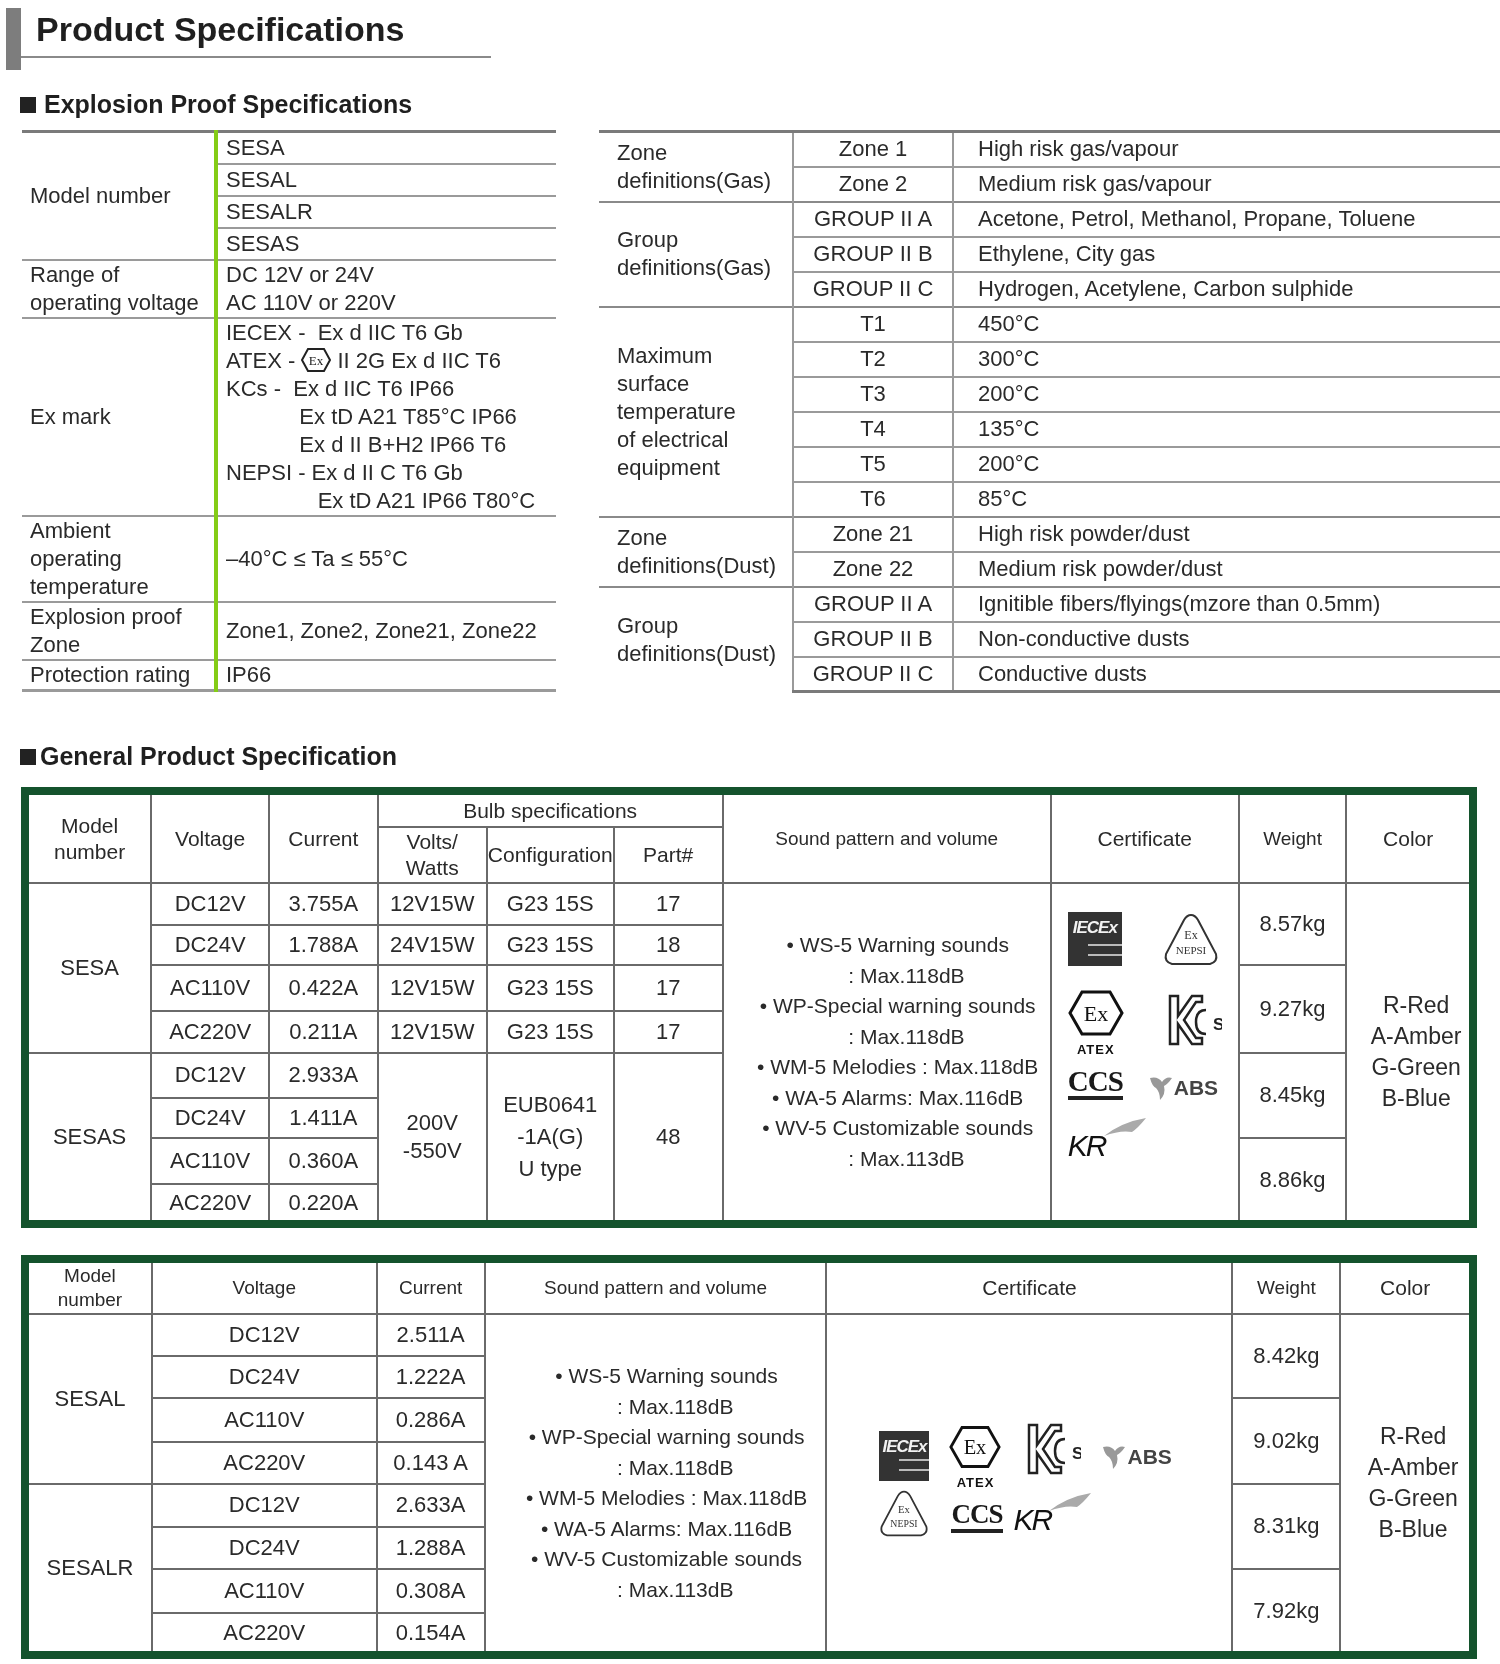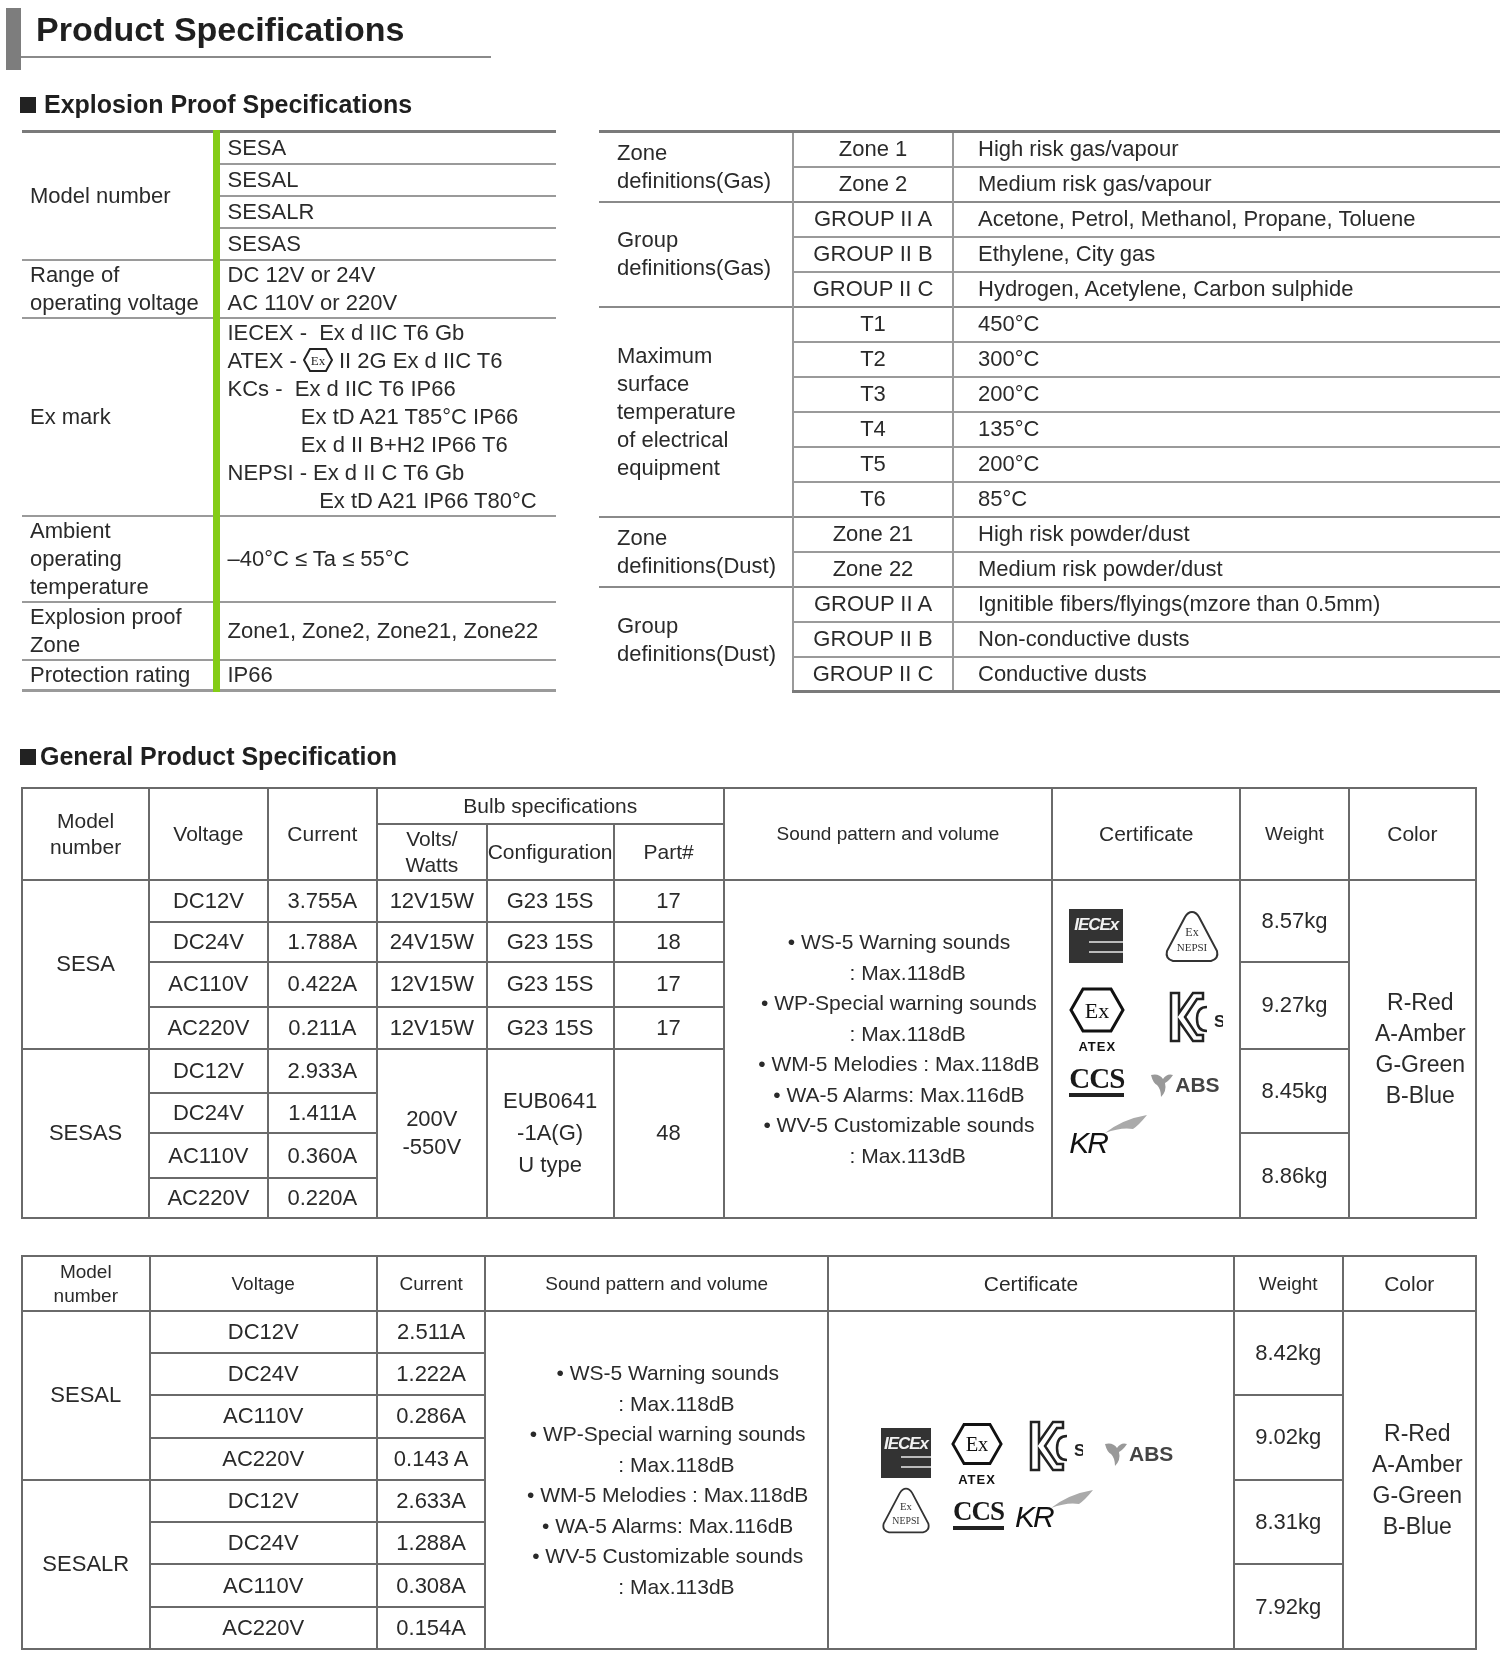--- a/index.html
+++ b/index.html
@@ -10,38 +10,38 @@
   .title-line { left: 21px; top: 56px; width: 470px; height: 2px; background: #8a8a8a; }
   .sec-head { font-size: 25px; font-weight: bold; color: #1f1f1f; display: flex; align-items: center; }
   .sq { display: inline-block; width: 16px; height: 16px; background: #222; margin-right: 8px; }
 
   table { border-collapse: collapse; }
   
   .ep-left { left: 22px; top: 130px; width: 534px; font-size: 22px; }
   .ep-left td { border-top: 2px solid #9a9a9a; padding: 0 8px; vertical-align: middle; }
   .ep-left tr:first-child td { border-top: 3px solid #7a7a7a; }
   .ep-left tr.last td { border-bottom: 3px solid #9a9a9a; }
-  .ep-left td.lbl { width: 194px; border-right: 7px solid #84cc16; line-height: 28px; }
+  .ep-left td.lbl { width: 194px; border-right: 4px solid #84cc16; line-height: 28px; }
   .ep-left td.val { line-height: 28px; }
   .exmark-lines { line-height: 28.3px; padding-top: 0; }
   .exmark-lines div { white-space: pre; }
   .ex-hex { display: inline-block; width: 30px; height: 24px; vertical-align: -4px; }
 
   
   .ep-right { left: 599px; top: 130px; width: 901px; font-size: 22px; }
   .ep-right td { border-top: 2px solid #9a9a9a; height: 35px; vertical-align: middle; }
   .ep-right tr:first-child td { border-top: 3px solid #7a7a7a; }
   .ep-right tr.grp td { border-top: 2.5px solid #8a8a8a; }
   .ep-right tr.last td { border-bottom: 3px solid #7a7a7a; }
   .ep-right td.cat { width: 194px; padding-left: 18px; border-right: 2px solid #9a9a9a; line-height: 28px; }
   .ep-right td.code { width: 160px; text-align: center; border-right: 2px solid #9a9a9a; }
   .ep-right td.desc { padding-left: 24px; margin-left: 32px; }
 
   
-  .gen { border: 1px solid #14532d; font-size: 22px; }
+  .gen { border: 8px solid #14532d; font-size: 22px; }
   .gen td { border: 2px solid #6a6a6a; text-align: center; vertical-align: middle; }
   .gen td.hdr { font-size: 21px; line-height: 26px; }
   .gen td.hdr-sm { font-size: 19px; }
   .sound-list { text-align: left; font-size: 21px; line-height: 30.5px; padding-left: 22px; }
   .sound-list div { white-space: pre; }
   .color-list { text-align: left; padding-left: 16px; font-size: 23px; line-height: 31px; }
 
   .cert-grid { position: relative; }
   .logo { position: absolute; }
   .iecex { background: #333; color: #f2f2f2; font-weight: bold; font-style: italic; font-size: 17px; display: flex; align-items: flex-start; justify-content: center; padding-top: 6px; letter-spacing: -1px; }

